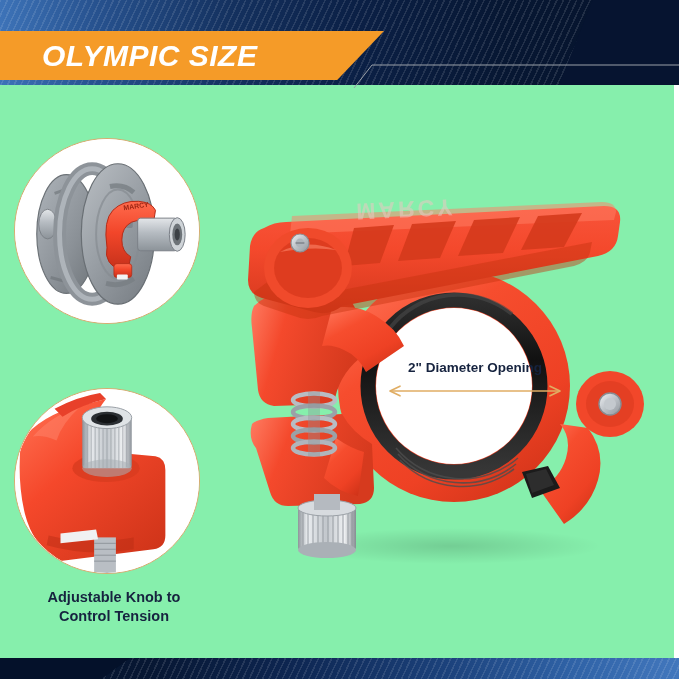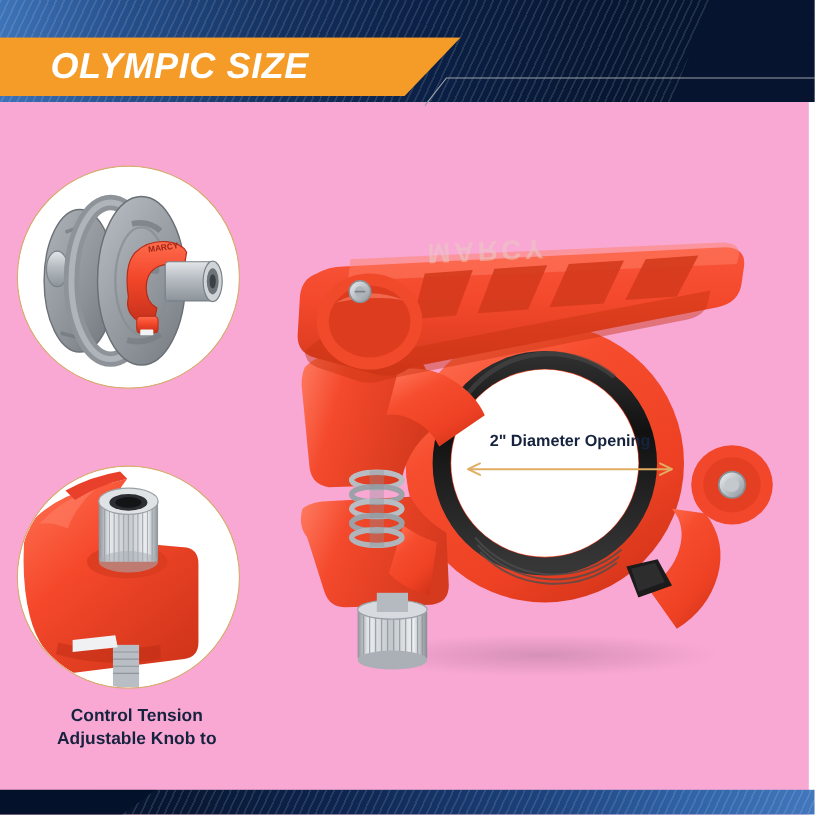--- a/index.html
+++ b/index.html
@@ -5,21 +5,21 @@
   * { box-sizing: border-box; margin: 0; padding: 0; }
   html, body {
     width: 679px; height: 679px;
     background: #ffffff;
     font-family: "Liberation Sans", sans-serif;
     overflow: hidden;
   }
   #page {
     position: relative;
     width: 674px; height: 679px;
-    background: #f9a8d4;
+    background: #86efac;
   }
 
   
   .band {
     position: absolute;
     left: 0; width: 679px;
     overflow: hidden;
   }
   .band-top { top: 0; height: 85px; }
   .band-bottom { top: 658px; height: 21px; }
@@ -292,22 +292,22 @@
               <line x1="80" y1="162" x2="102" y2="162"></line>
             <line x1="80" y1="168" x2="102" y2="168"></line>
               <line x1="80" y1="174" x2="102" y2="174"></line>
           </g>
 
           <path d="M46 146 l36 -4 l2 10 l-38 4 z" fill="#f0f1f2"></path>
         </svg>
       </div>
     </div>
     <div class="callout-label">
+      <span>Adjustable Knob to</span>
       <span>Control Tension</span>
-      <span>Adjustable Knob to</span>
     </div>
   </div>
 
   <svg class="product" viewBox="0 0 420 390">
     <defs>
       <linearGradient id="pRed" x1="0.15" y1="0" x2="0.85" y2="1">
         <stop offset="0%" stop-color="#ff7256"></stop>
         <stop offset="30%" stop-color="#f64d2e"></stop>
         <stop offset="70%" stop-color="#ee4124"></stop>
         <stop offset="100%" stop-color="#cf3318"></stop>

